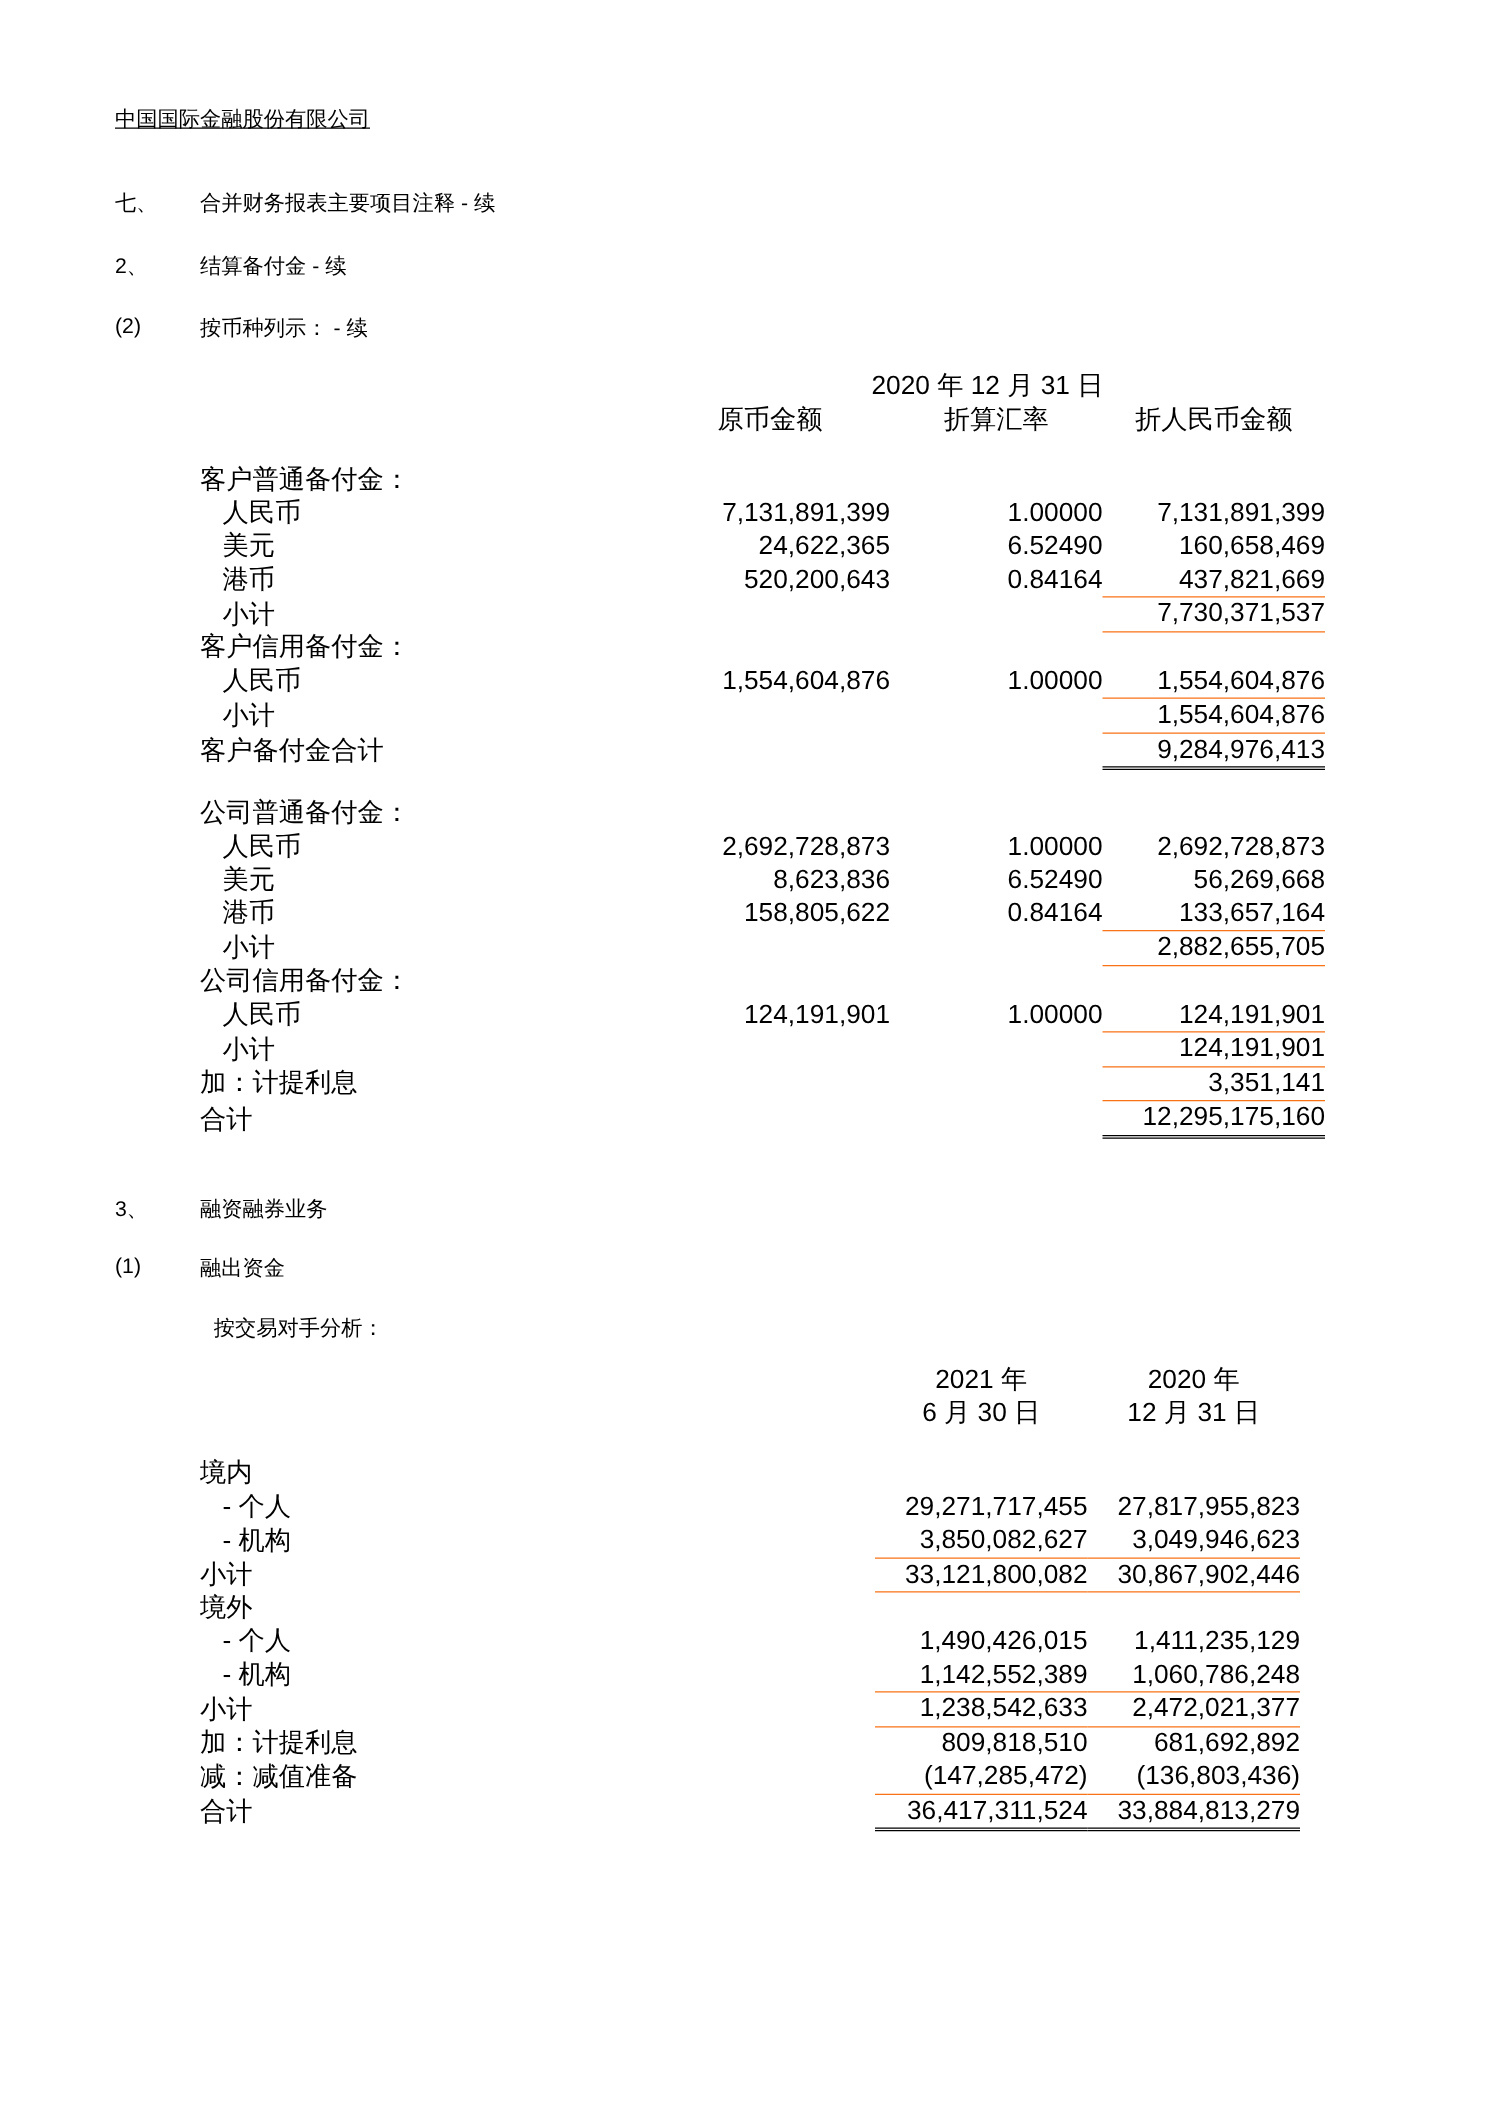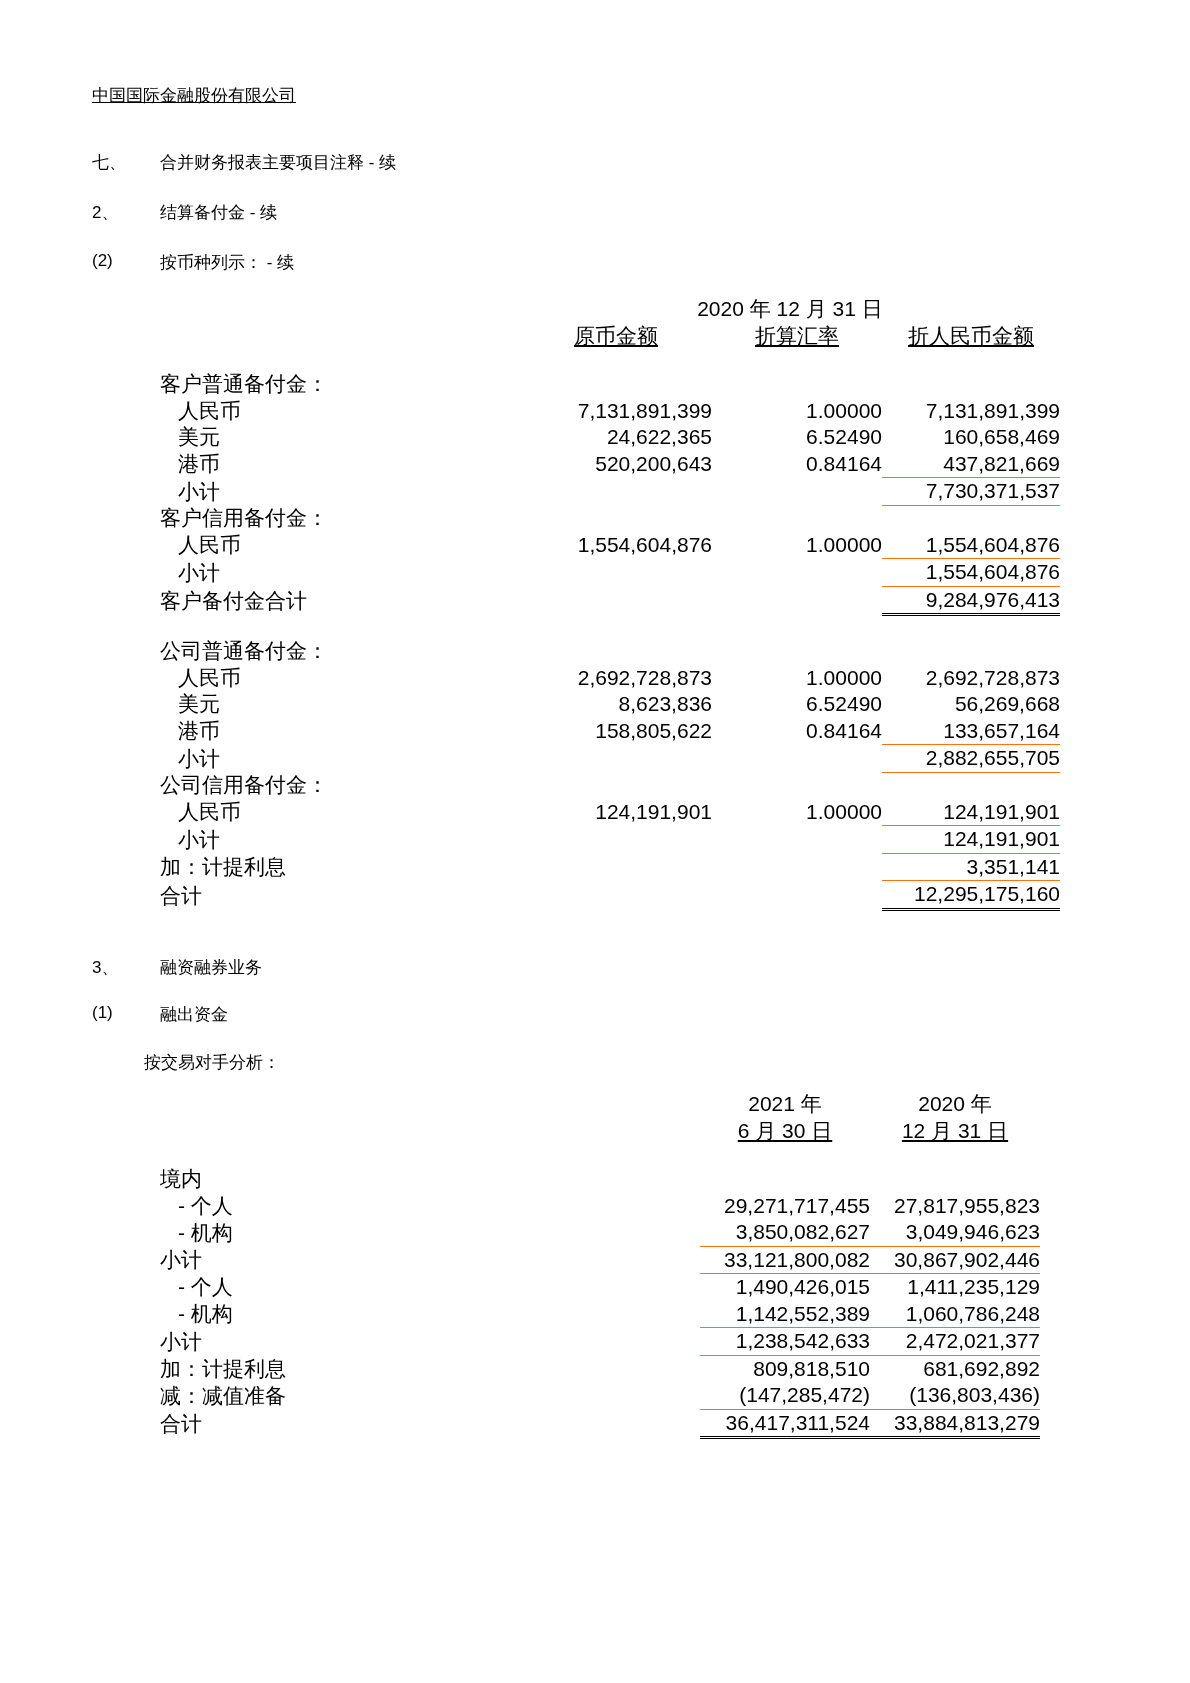--- a/index.html
+++ b/index.html
@@ -42,21 +42,21 @@
     width: 68px;
     flex: 0 0 68px;
   }
   .heading-text { }
 
   .h1 { left: 92px; top: 135px; }
   .h2 { left: 92px; top: 185px; }
   .h3 { left: 92px; top: 235px; }
   .h4 { left: 92px; top: 940px; }
   .h5 { left: 92px; top: 987px; }
-  .h6 { left: 144px; top: 1035px; }
+  .h6 { left: 171px; top: 1035px; }
 
   
   .tbl {
     position: absolute;
     border-collapse: collapse;
     font-size: 21px;
     white-space: nowrap;
   }
   .tbl td {
     padding: 0;
@@ -75,21 +75,20 @@
   }
   .c-lbl { width: 360px; }
   .c-a   { width: 192px; }
   .c-b   { width: 170px; }
   .c-c   { width: 178px; }
 
   .hdr-center {
     text-align: center;
   }
   .uline-span {
-    text-decoration: underline;
   }
   .botline    { border-bottom: 1px solid #f97316; }
   .dblbot {
     border-bottom: 3px double #000;
   }
   .pad-top-gap td { height: 22px; line-height: 22px; }
 
   
   .t2 {
     left: 160px;
@@ -325,20 +324,25 @@
         <td class="lbl indent1">- 机构</td>
         <td class="num botline">3,850,082,627</td>
         <td class="num botline">3,049,946,623</td>
       </tr>
       <tr>
         <td class="lbl indent0">小计</td>
         <td class="num botline">33,121,800,082</td>
         <td class="num botline">30,867,902,446</td>
       </tr>
       <tr>
+        <td class="lbl indent0">境外</td>
+        <td class="num"></td>
+        <td class="num"></td>
+      </tr>
+      <tr>
         <td class="lbl indent1">- 个人</td>
         <td class="num">1,490,426,015</td>
         <td class="num">1,411,235,129</td>
       </tr>
       <tr>
         <td class="lbl indent1">- 机构</td>
         <td class="num botline">1,142,552,389</td>
         <td class="num botline">1,060,786,248</td>
       </tr>
       <tr>

